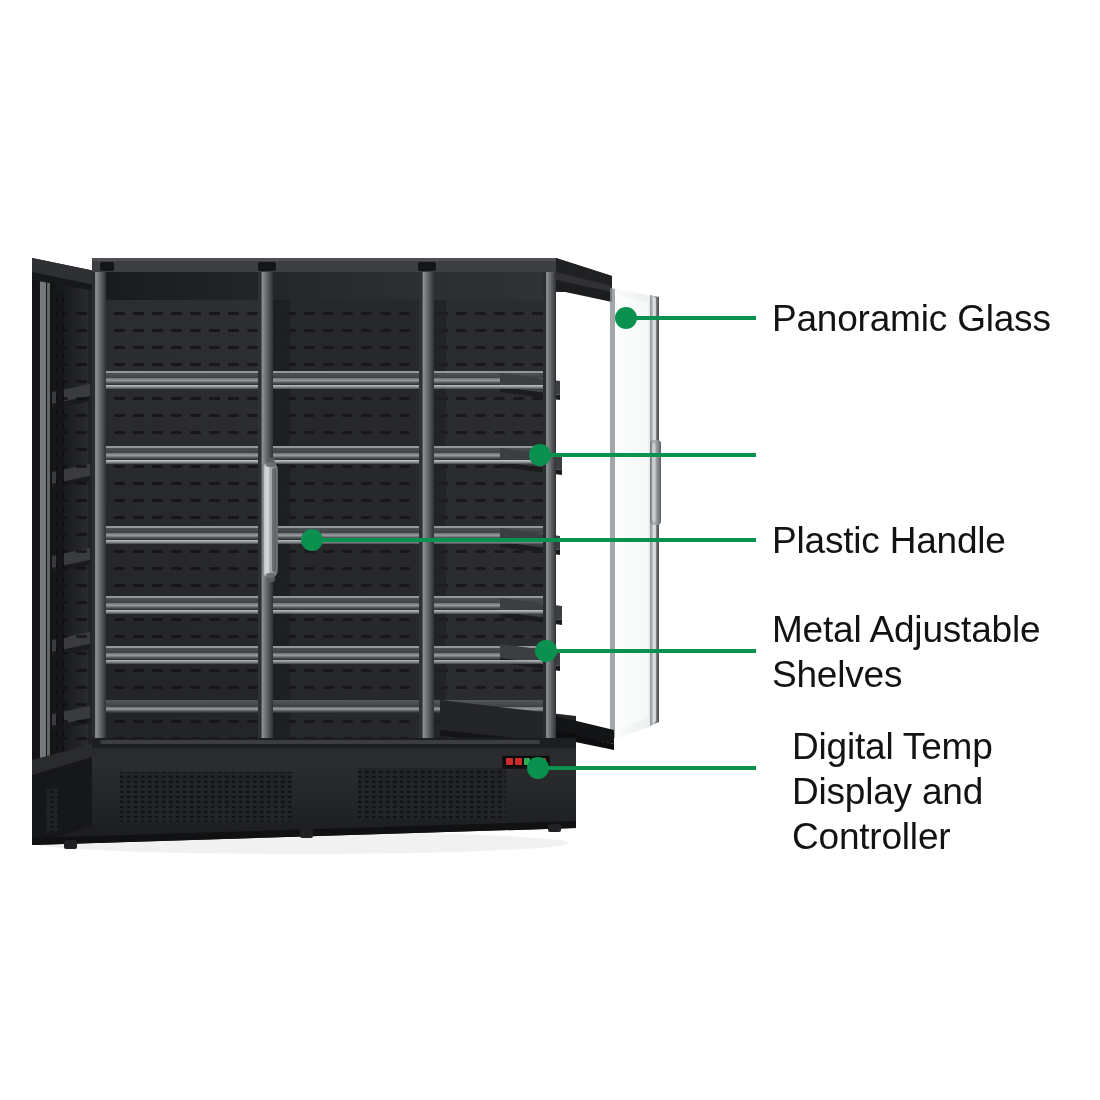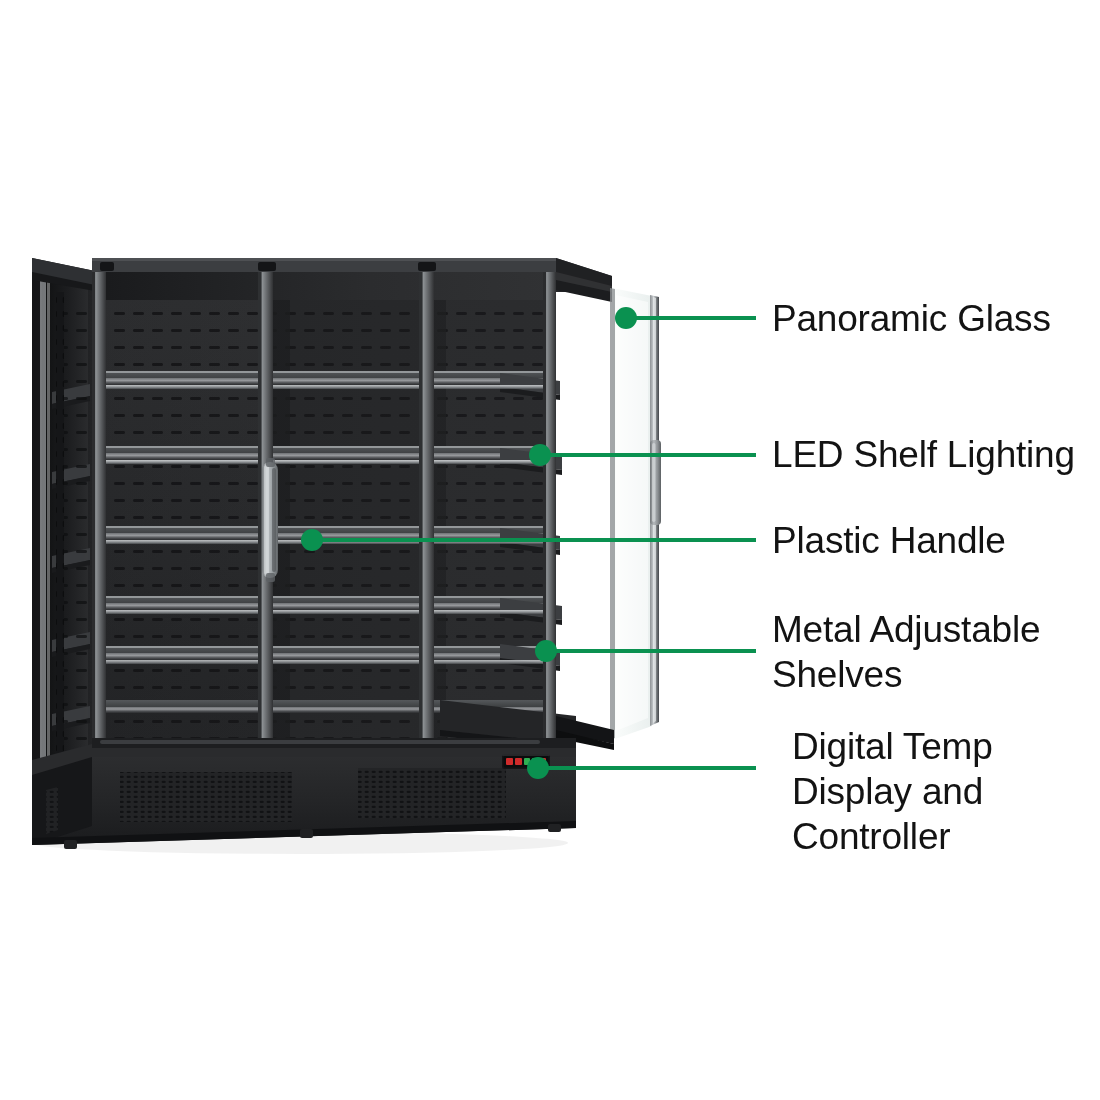--- a/index.html
+++ b/index.html
@@ -384,21 +384,20 @@
       <circle cx="626" cy="318" r="11"></circle>
       <circle cx="540" cy="455" r="11"></circle>
       <circle cx="312" cy="540" r="11"></circle>
       <circle cx="546" cy="651" r="11"></circle>
       <circle cx="538" cy="768" r="11"></circle>
     </g>
   </svg>
 
   <div class="callout-label lbl-1">Panoramic Glass</div>
 
-  <div class="callout-label lbl-2">LED Shelf Lighting</div>
 
   <div class="callout-label lbl-3">Plastic Handle</div>
 
   <div class="callout-label lbl-4">Metal Adjustable
 Shelves</div>
 
   <div class="callout-label lbl-5">Digital Temp
 Display and
 Controller</div>
 

